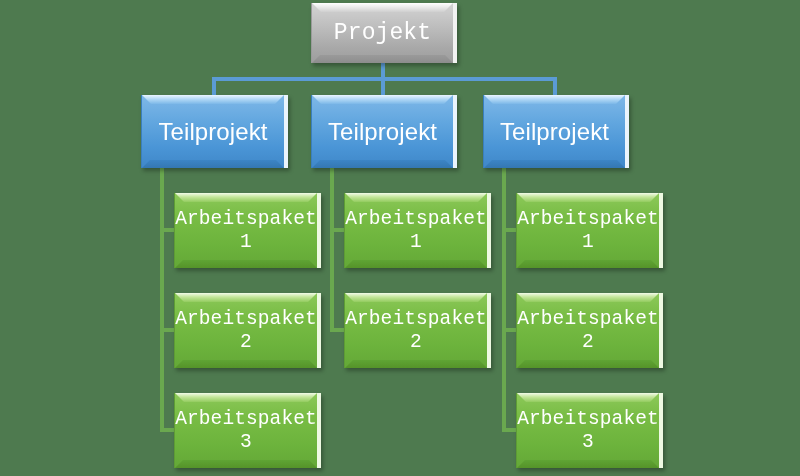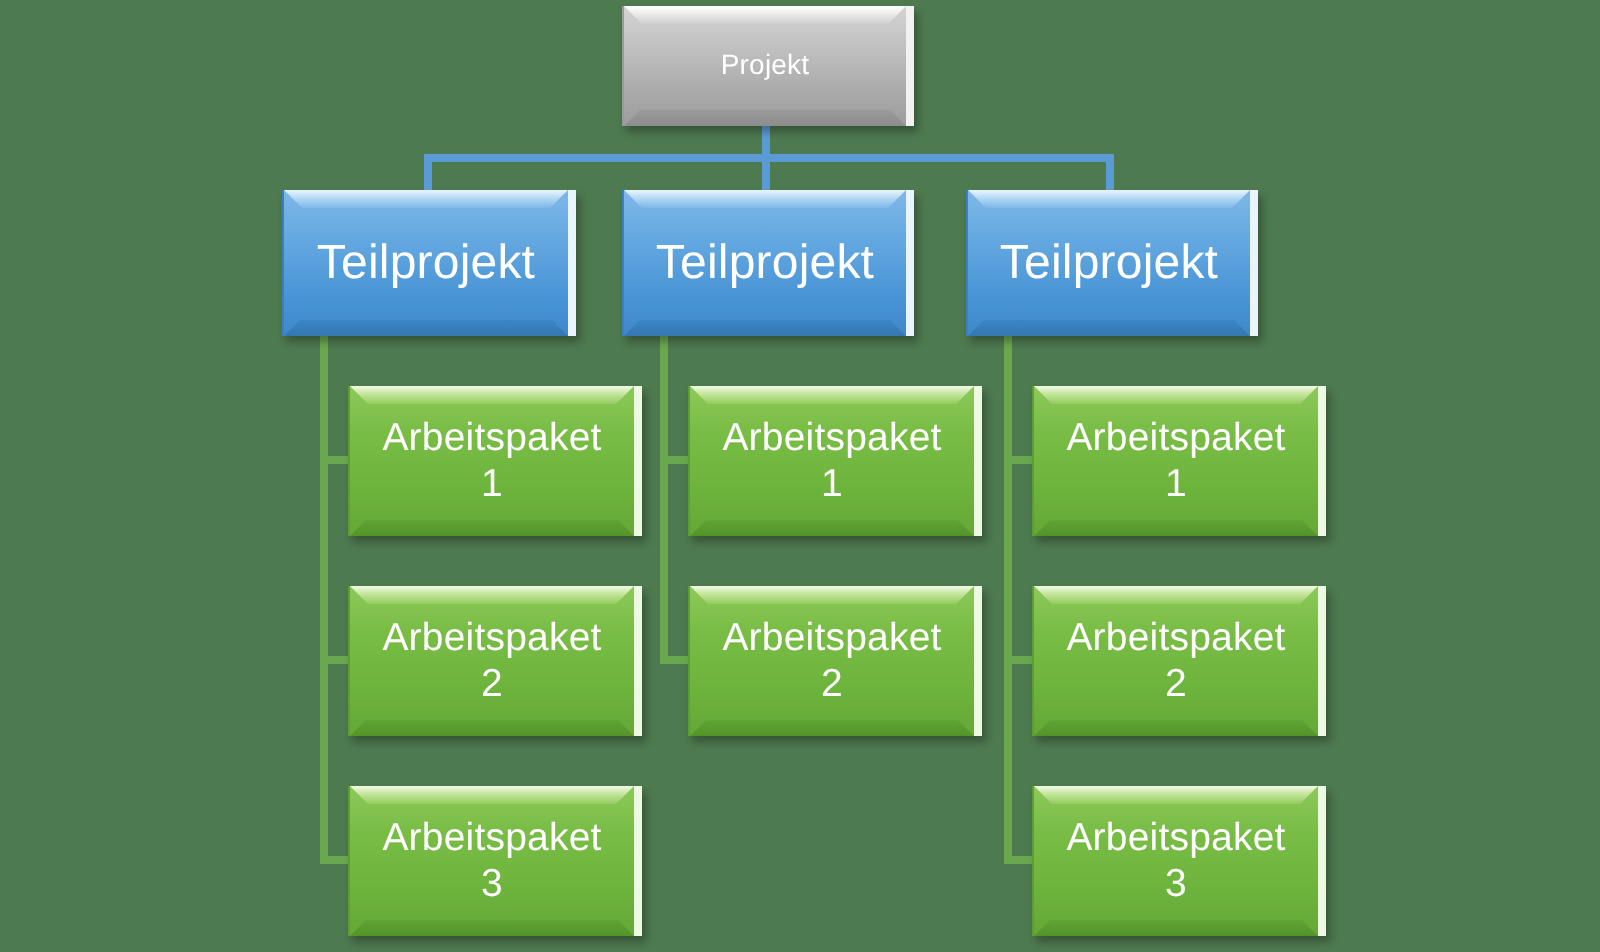--- a/index.html
+++ b/index.html
@@ -59,25 +59,26 @@
     content: "";
     position: absolute;
     left: 0; right: 0; bottom: 0;
     height: 8px;
     z-index: 2;
     pointer-events: none;
   }
 
   
   .node-grey {
-    font-size: 14px;
+    font-size: 23px;
     background: linear-gradient(180deg,#d4d4d4 0%, #bcbcbc 42%, #a8a8a8 75%, #9d9d9d 100%);
     border-right: 4px solid #f2f2f2;
     border-left: 1px solid #9a9a9a;
     box-shadow: 2px 3px 4px rgba(0,0,0,.30);
+    font-family: Liberation Mono, monospace;
   }
   .node-grey::before {
     background: linear-gradient(180deg,#ffffff 0%, #e6e6e6 55%, #cfcfcf 100%);
     clip-path: polygon(0 0, 100% 0, calc(100% - 9px) 100%, 9px 100%);
   }
   .node-grey::after {
     background: linear-gradient(180deg,#9a9a9a 0%, #8d8d8d 100%);
     clip-path: polygon(8px 0, calc(100% - 8px) 0, 100% 100%, 0 100%);
   }
 
@@ -98,20 +99,21 @@
     clip-path: polygon(8px 0, calc(100% - 8px) 0, 100% 100%, 0 100%);
   }
 
   
   .node-green {
     font-size: 19.5px;
     background: linear-gradient(180deg,#8dc95a 0%, #79bd45 30%, #6cb33c 70%, #64a837 100%);
     border-right: 4px solid #eef9e2;
     border-left: 1px solid #5e9c35;
     box-shadow: 2px 3px 4px rgba(0,0,0,.30);
+    font-family: Liberation Mono, monospace;
   }
   .node-green::before {
     background: linear-gradient(180deg,#f2fbe8 0%, #c3e59a 45%, #93cc5f 100%);
     clip-path: polygon(0 0, 100% 0, calc(100% - 9px) 100%, 9px 100%);
   }
   .node-green::after {
     background: linear-gradient(180deg,#5fa434 0%, #559329 100%);
     clip-path: polygon(8px 0, calc(100% - 8px) 0, 100% 100%, 0 100%);
   }
 </style>

